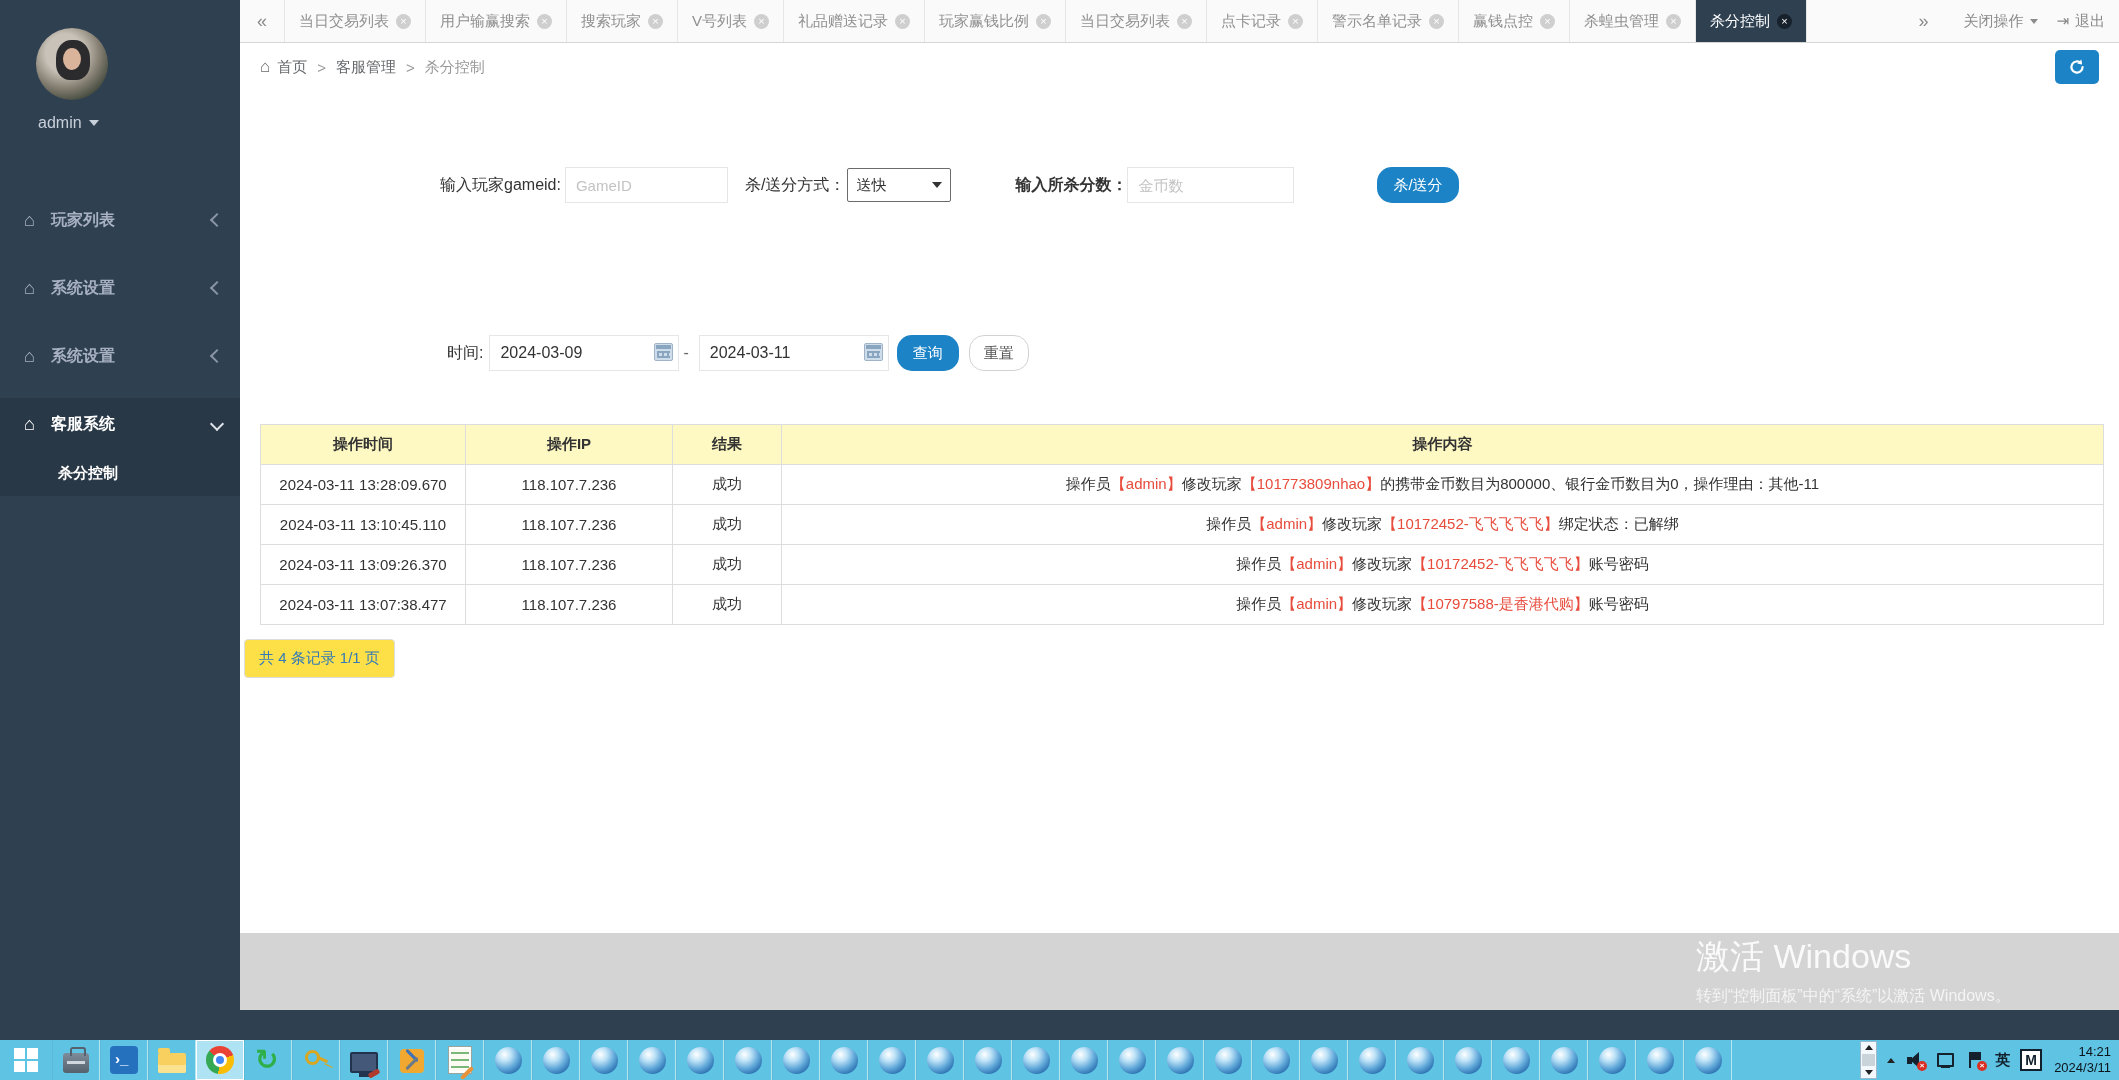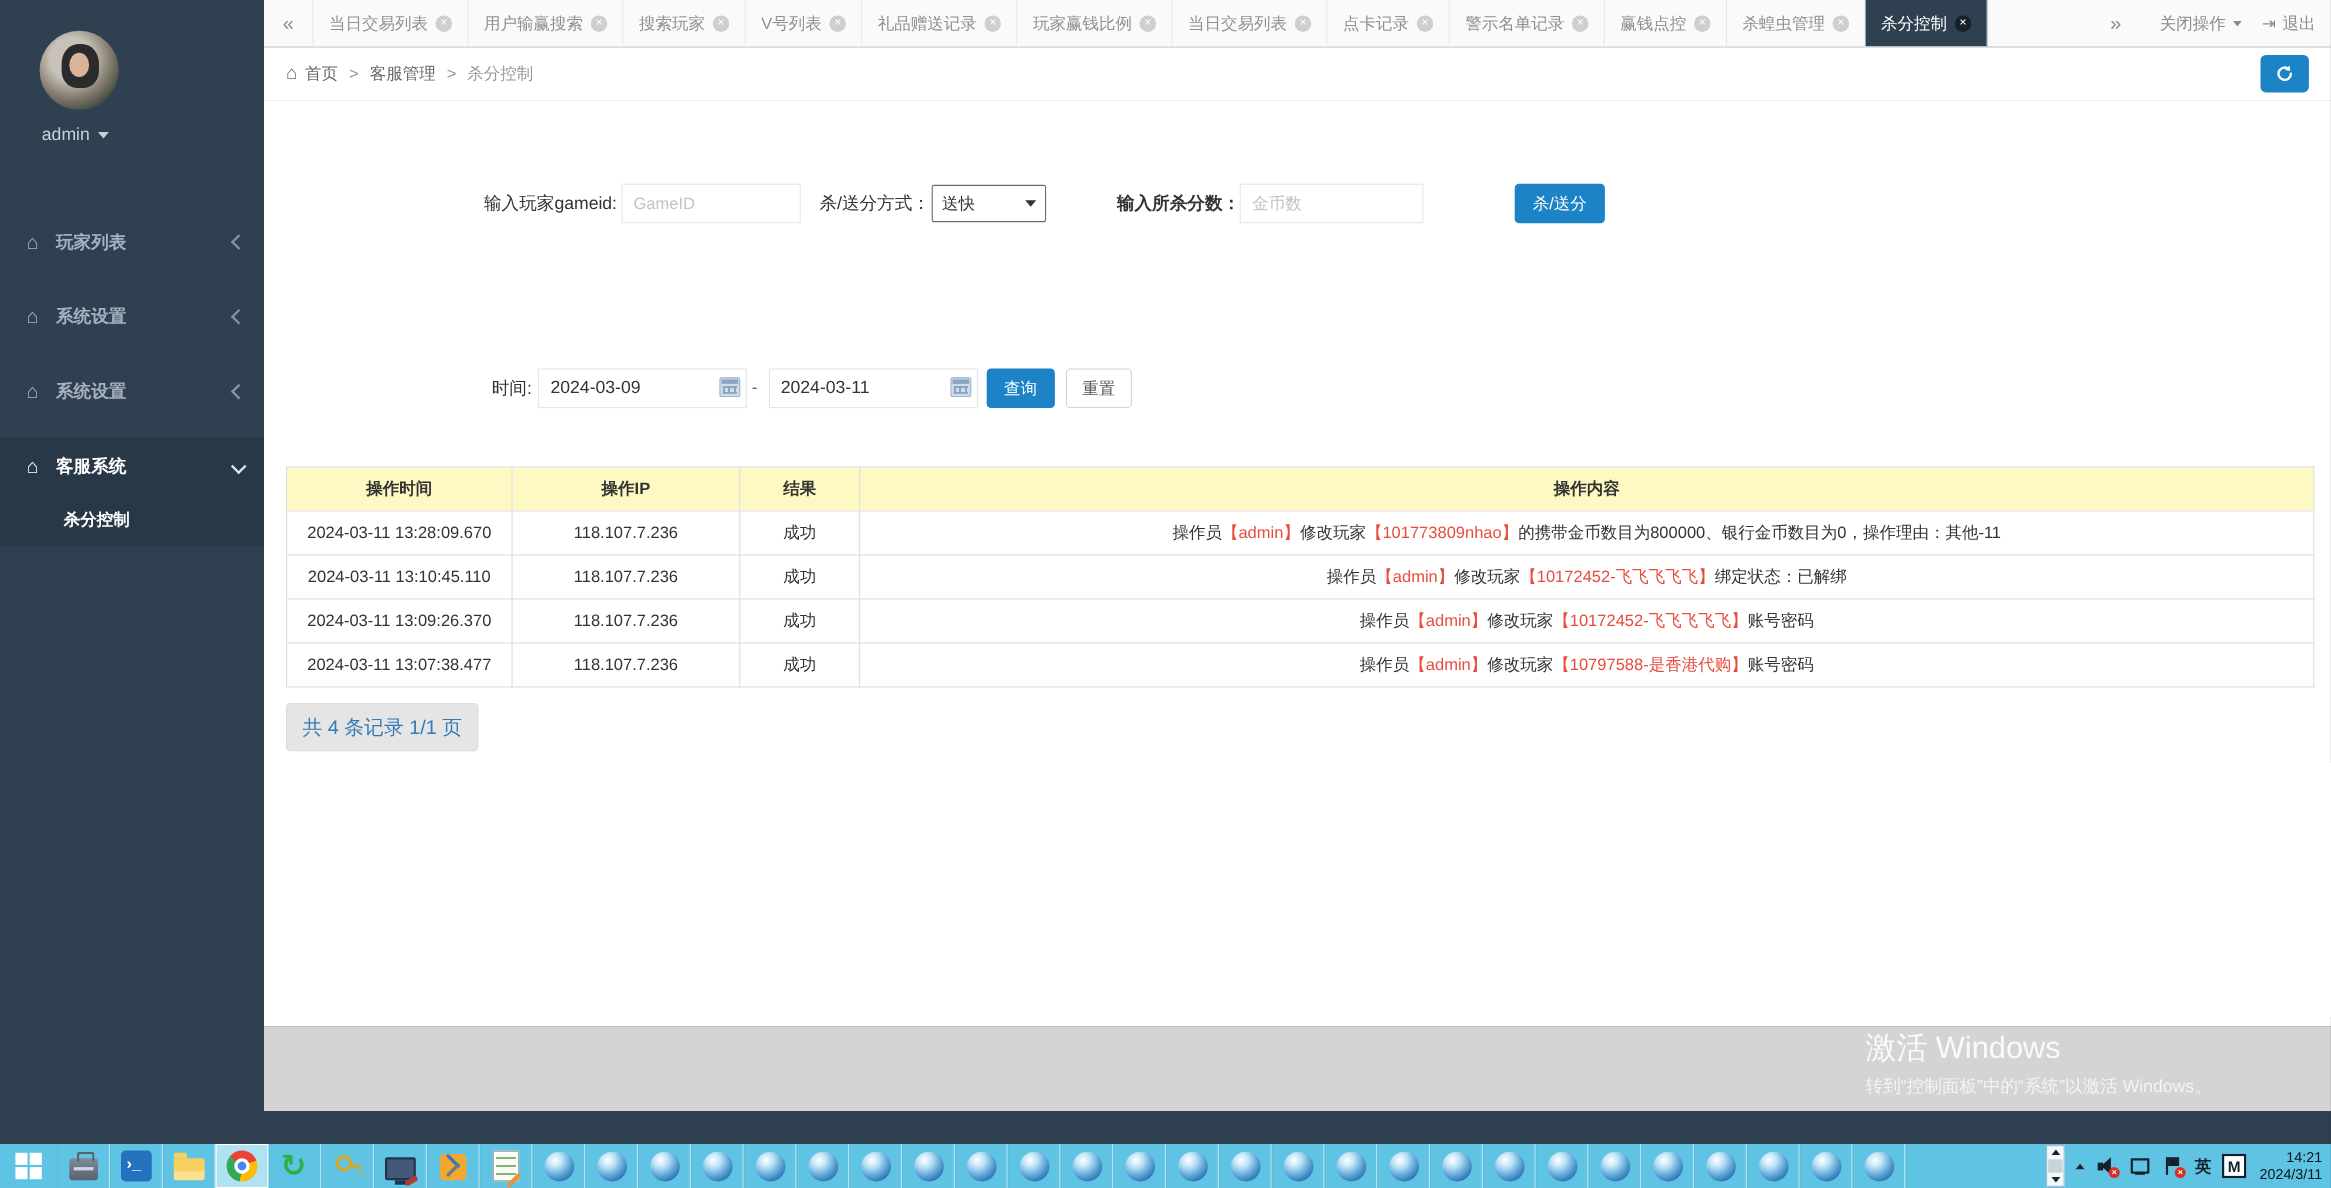--- a/index.html
+++ b/index.html
@@ -64,21 +64,21 @@
   .form-row2{left:207px;top:244px;}
   .f-label{white-space:nowrap;}
   .txt-input{height:34px;border:1px solid #e5e6e7;padding:0 10px;font-size:15px;color:#555;outline:none;
     font-family:inherit;}
   .txt-input::placeholder{color:#c3c3c3;}
   .w-gameid{width:141px;margin-left:4px;}
   .w-score{width:145px;}
   .fake-select{width:86px;height:32px;border:1px solid #6b6b6b;border-radius:2px;margin-left:2px;display:flex;
     align-items:center;padding:0 8px;font-size:15px;color:#333;cursor:pointer;background:#fff;}
   .fake-select .caret{margin-left:auto;width:0;height:0;border-left:5px solid transparent;border-right:5px solid transparent;border-top:6px solid #333;}
-  .btn{height:36px;border:none;border-radius:4px;font-size:15px;cursor:pointer;font-family:inherit;}
+  .btn{height:36px;border:none;border-radius:15px;font-size:15px;cursor:pointer;font-family:inherit;}
   .btn-blue{background:#1c84c6;color:#fff;padding:0 16px;}
   .btn-white{background:#fff;color:#555;border:1px solid #d2d2d2;padding:0 14px;}
   .kill-btn{margin-left:83px;}
   .ml17{margin-left:17px;} .ml88{margin-left:64px;font-weight:bold;} .ml8{margin-left:8px;} .ml10{margin-left:10px;}
   .date-wrap{position:relative;margin-left:6px;}
   .date-input{width:148px;height:34px;border:1px solid #e5e6e7;padding:0 30px 0 10px;font-size:16px;color:#333;outline:none;font-family:inherit;}
   .cal-ic{position:absolute;right:6px;top:8px;width:19px;height:18px;background:#cfdcea;border:1px solid #9fb4c8;
     border-radius:2px;box-sizing:border-box;}
   .cal-ic::before{content:"";position:absolute;left:1px;right:1px;top:1px;height:4px;background:#8aa5c0;}
   .cal-ic::after{content:"";position:absolute;left:2px;right:2px;top:7px;bottom:2px;
@@ -87,26 +87,26 @@
   .dash{margin:0 4px;color:#666;}
 
   
   .grid{position:absolute;top:333px;left:20px;width:1843px;border-collapse:collapse;table-layout:fixed;font-size:15px;}
   .grid th,.grid td{border:1px solid #dddddd;height:39px;text-align:center;padding:0 8px;overflow:hidden;white-space:nowrap;}
   .grid th{background:#fef9c3;color:#333;font-weight:bold;}
   .grid td{color:#333;background:#fff;}
   .grid .red{color:#e74c3c;}
   .col0{width:205px;} .col1{width:207px;} .col2{width:109px;} .col3{width:1322px;}
 
-  .pager{position:absolute;top:548px;left:20px;border:1px solid #dddddd;border-radius:4px;background:#e5e5e5;
-    color:#337ab7;font-size:18px;padding:9px 14px;cursor:pointer;}
+  .pager{position:absolute;top:548px;left:4px;border:1px solid #dddddd;border-radius:4px;background:#fde047;
+    color:#337ab7;font-size:15px;padding:9px 14px;cursor:pointer;}
 
   
   .watermark{position:absolute;left:1696px;top:934px;z-index:5;pointer-events:none;}
-  .wm1{font-size:28px;color:rgba(255,255,255,0.88);font-family:"Liberation Sans","DejaVu Sans",sans-serif;}
+  .wm1{font-size:34px;color:rgba(255,255,255,0.88);font-family:"Liberation Sans","DejaVu Sans",sans-serif;}
   .wm2{font-size:16px;color:rgba(255,255,255,0.75);margin-top:6px;}
 
   
   .taskbar{position:absolute;left:0;bottom:0;width:2119px;height:40px;background:#5fc4e4;z-index:10;
     display:flex;align-items:stretch;}
   .tb-start{width:52px;display:flex;align-items:center;justify-content:center;cursor:pointer;}
   .win-logo{width:24px;height:24px;
     background:linear-gradient(#fff,#fff) 0 0/11px 11px no-repeat,
       linear-gradient(#fff,#fff) 13px 0/11px 11px no-repeat,
       linear-gradient(#fff,#fff) 0 13px/11px 11px no-repeat,

